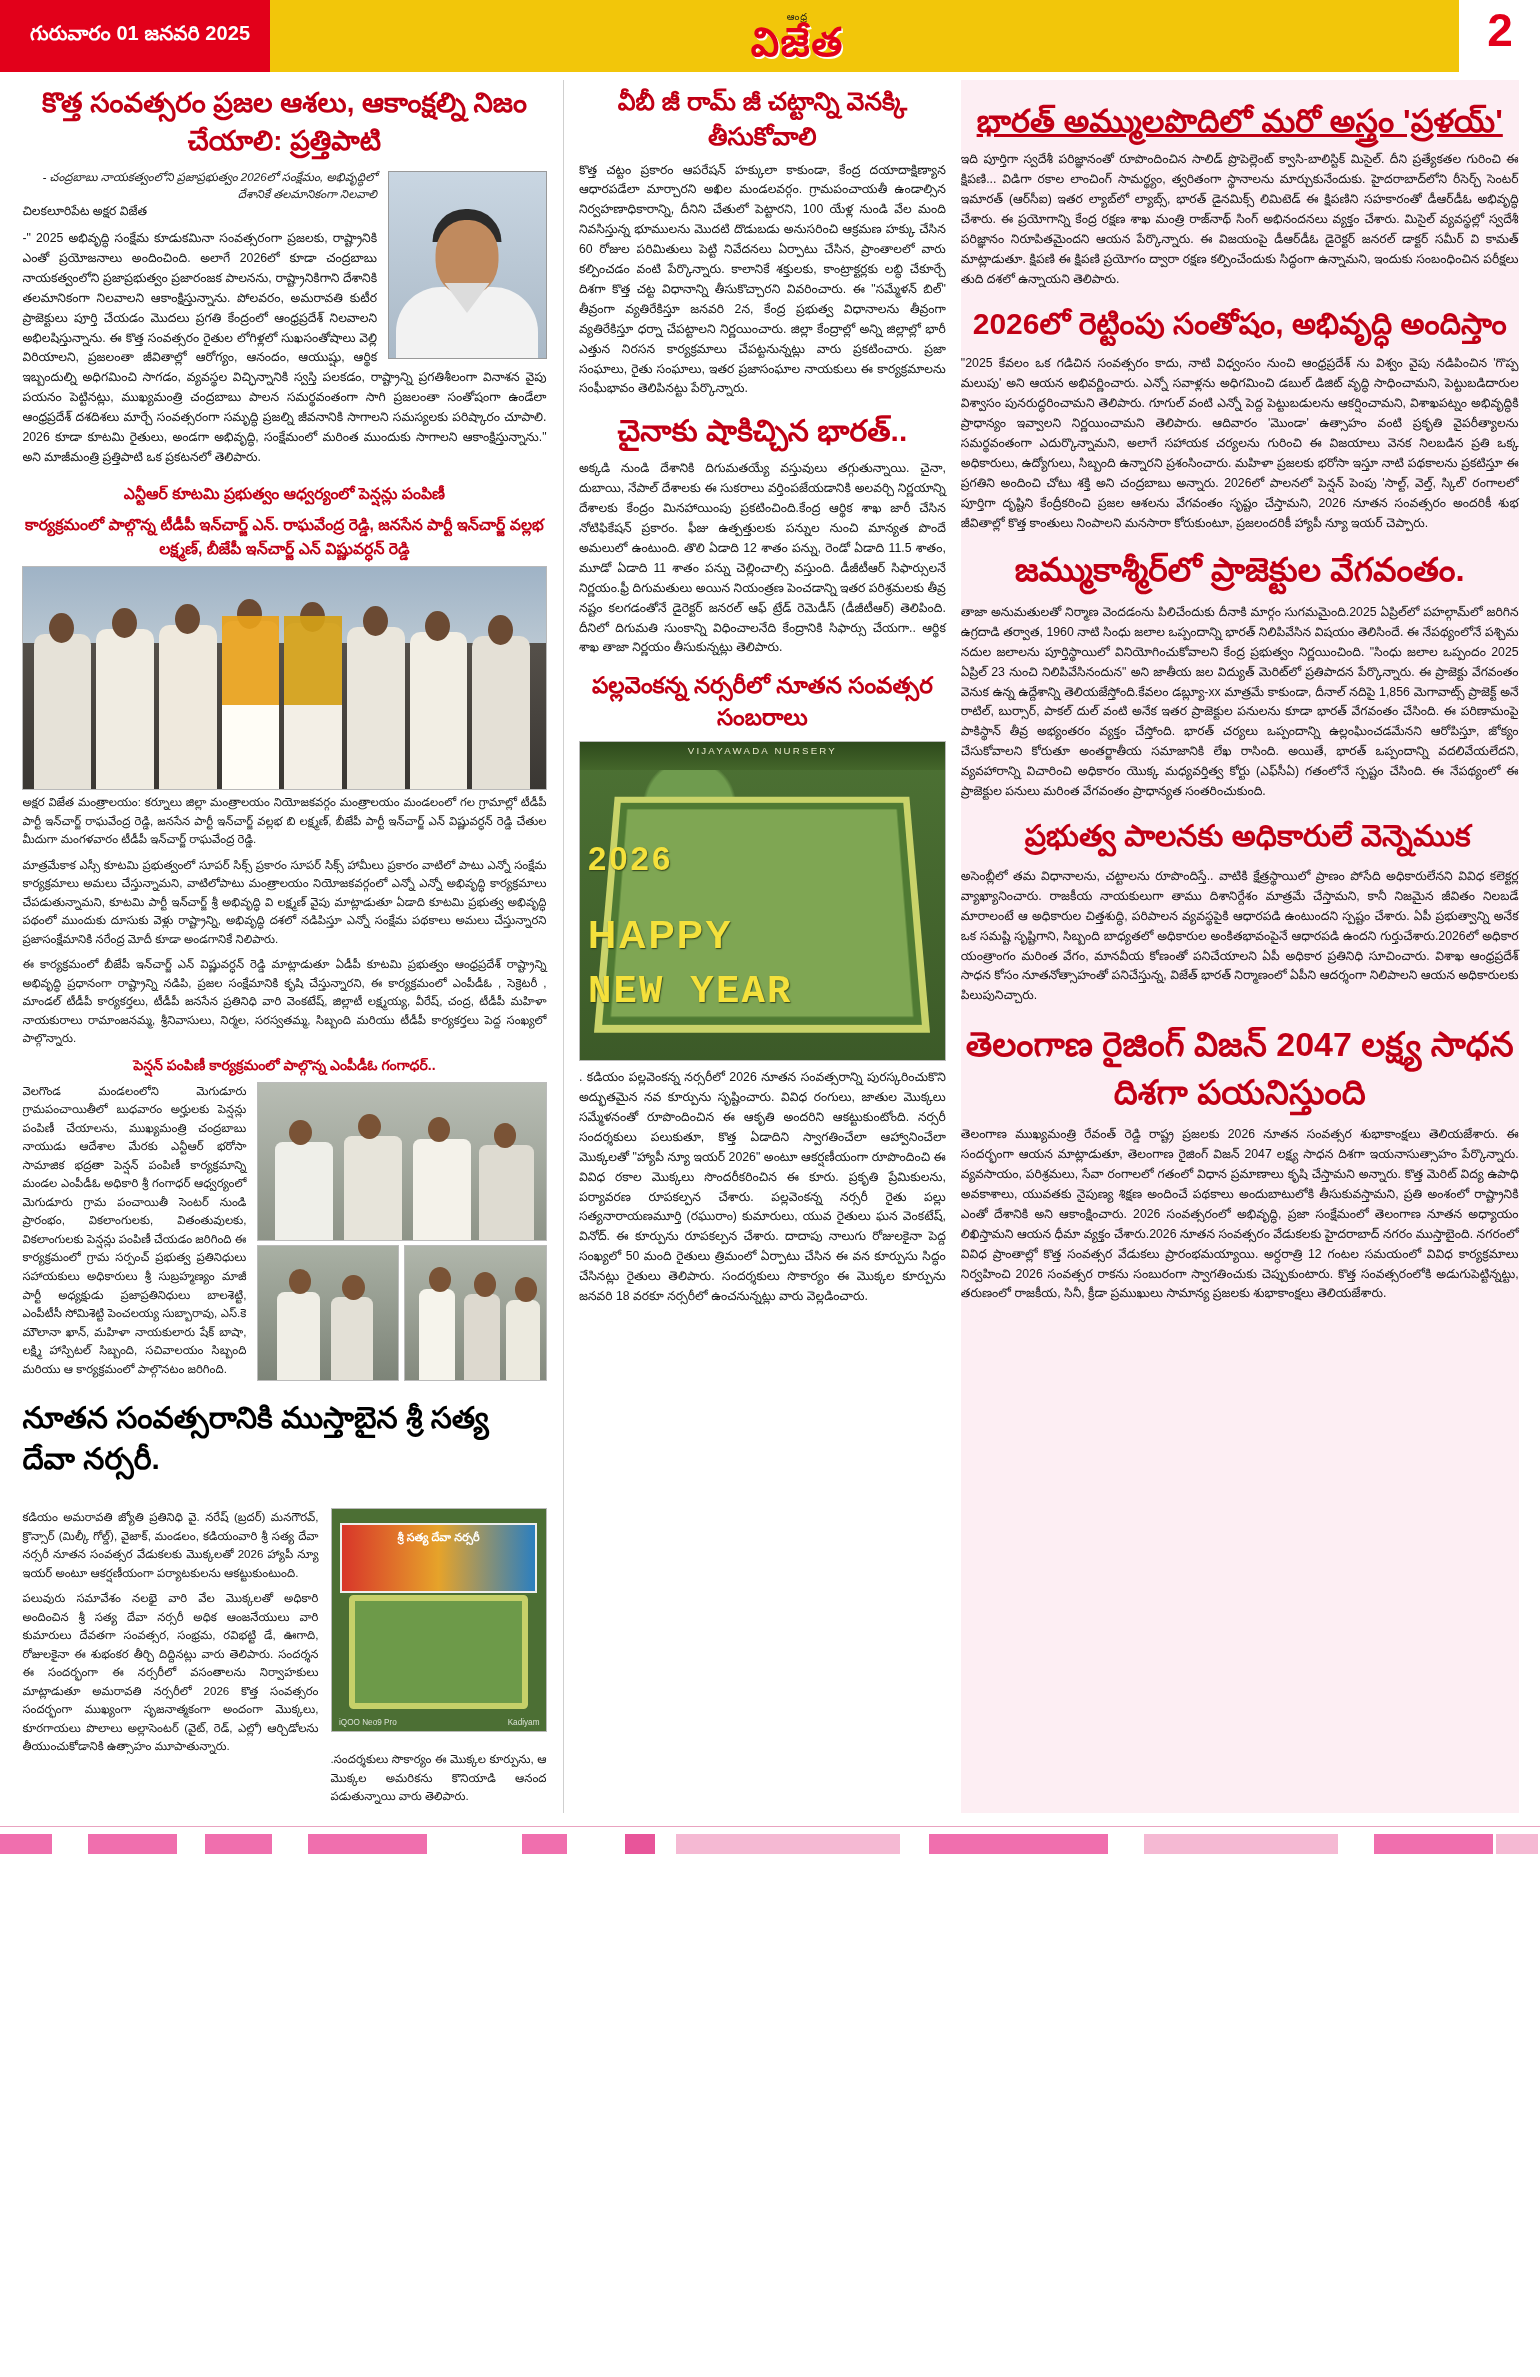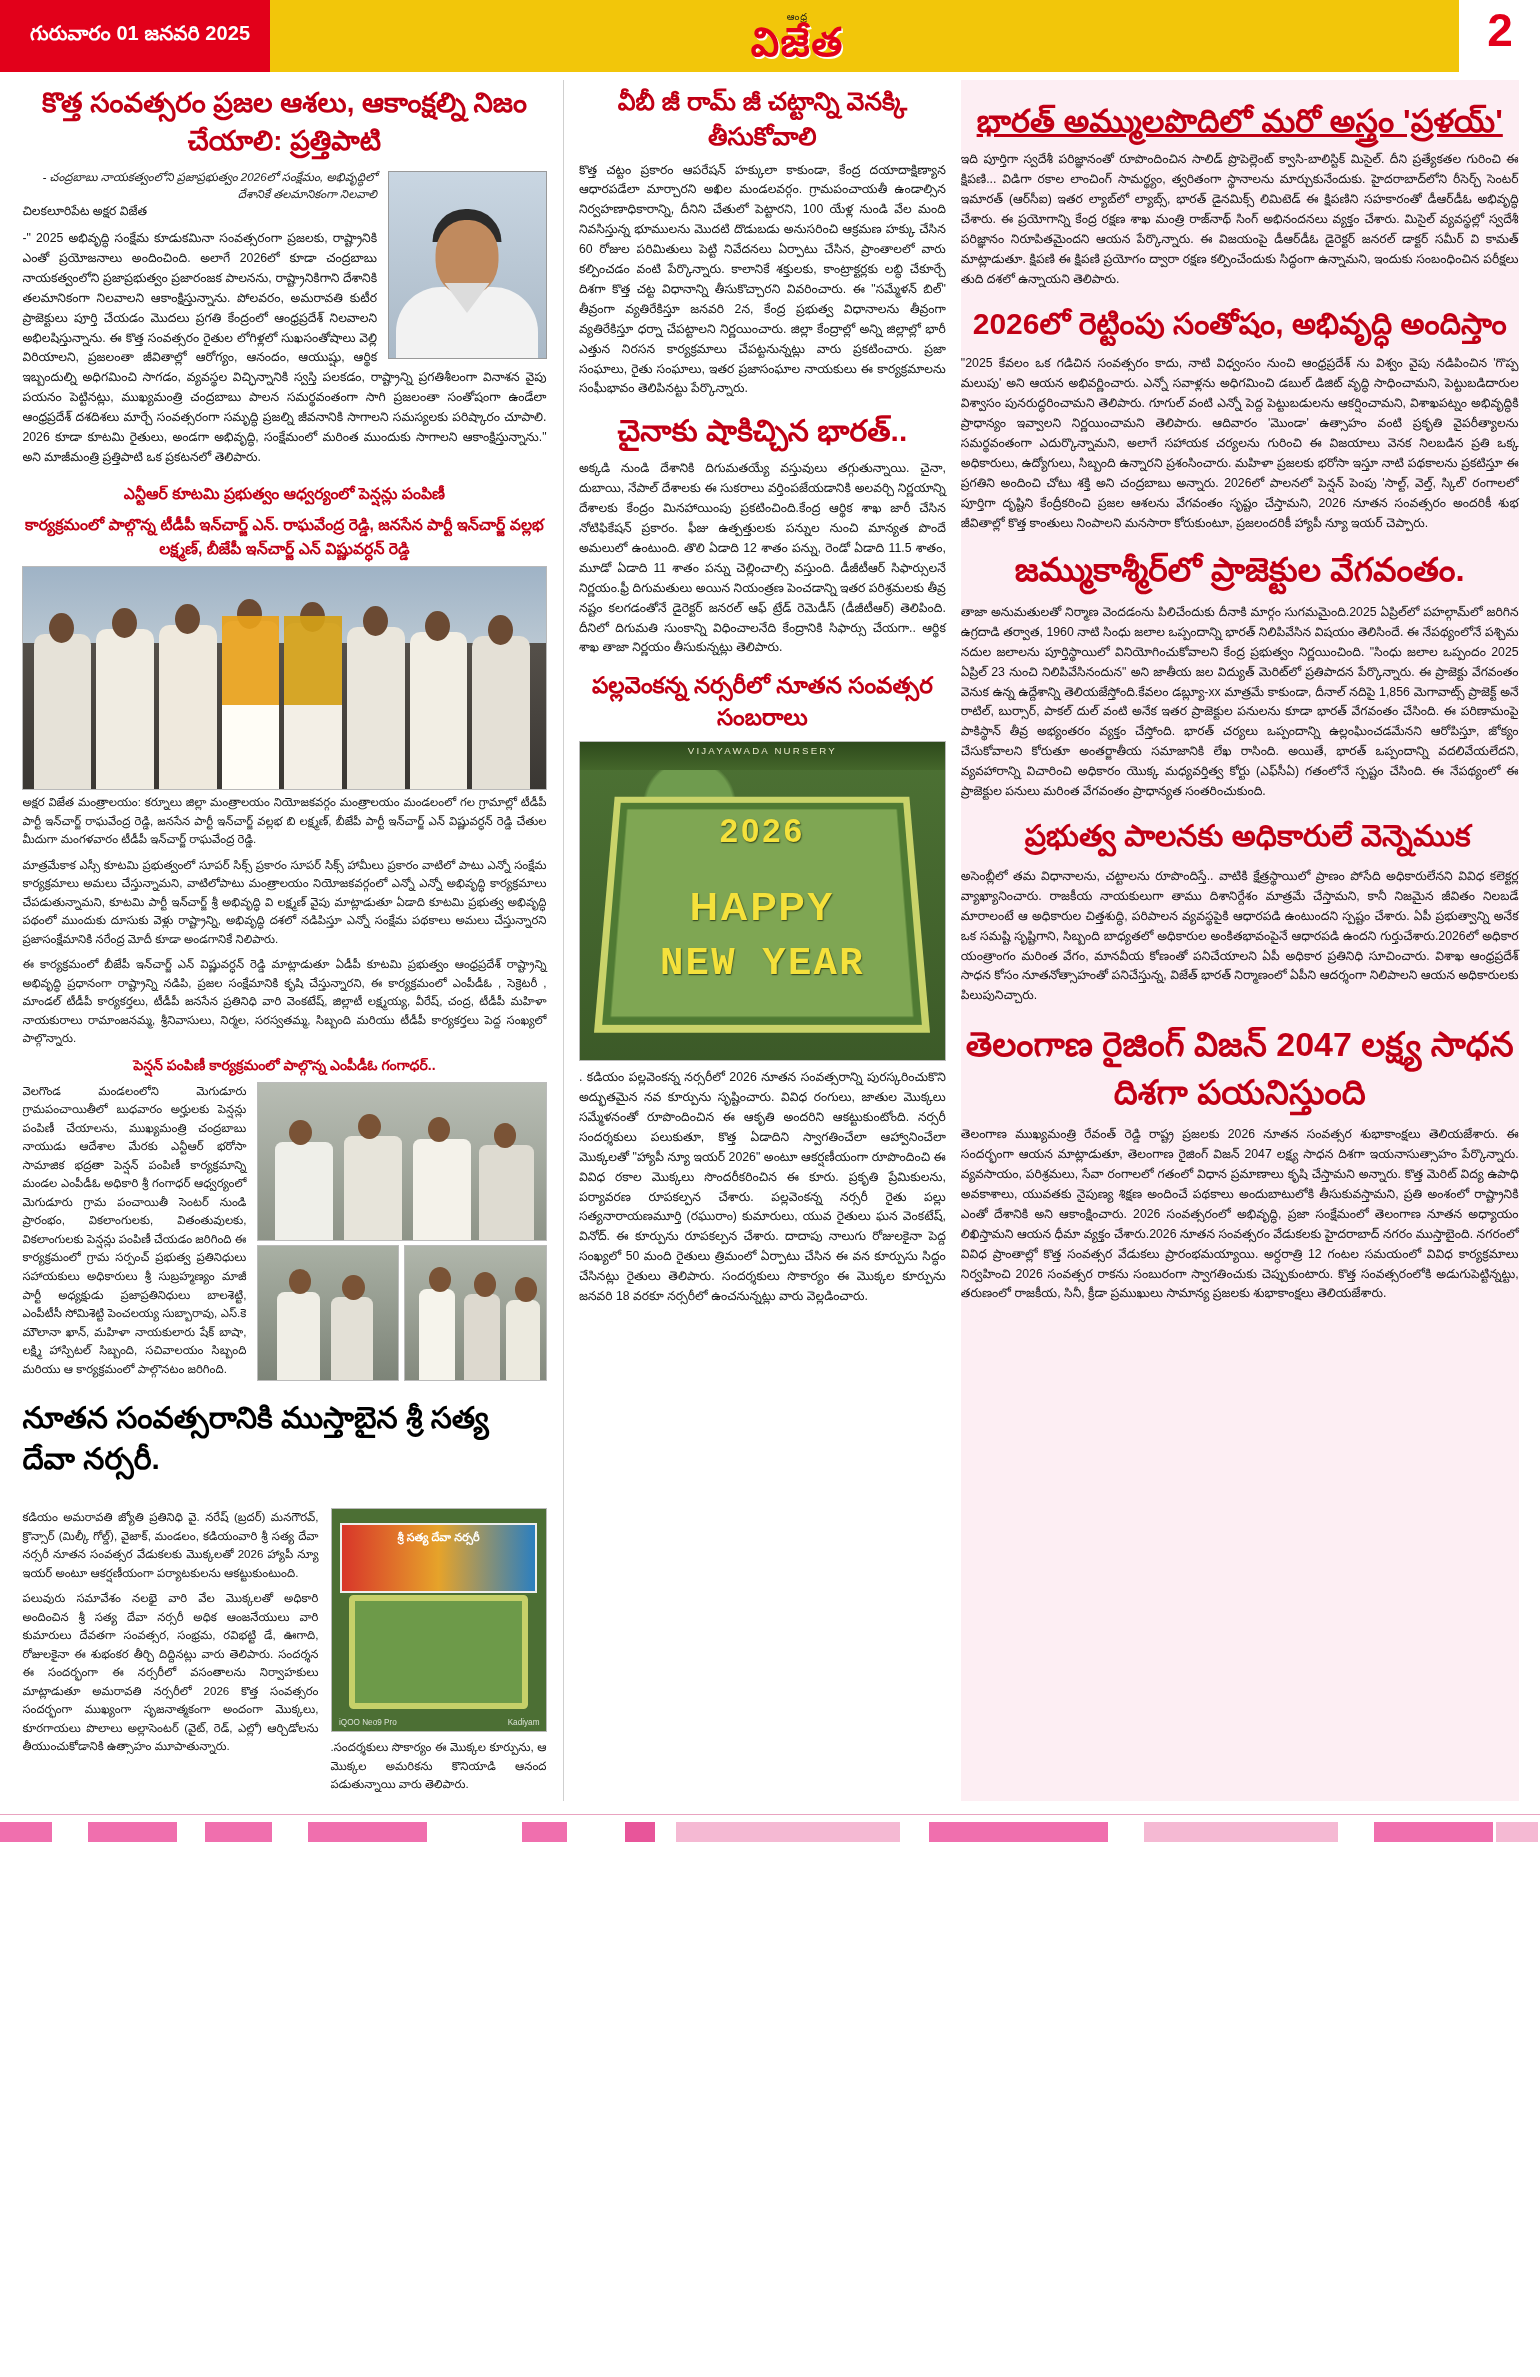--- a/index.html
+++ b/index.html
@@ -168,23 +168,24 @@
       radial-gradient(circle at 70% 70%, #5c8a3f 0 14%, transparent 15%),
       linear-gradient(#4d7234,#3c5a28);}
   .phN .plot{
     position:absolute;left:7%;right:7%;top:14%;bottom:10%;
     background:#7fa653;
     border:7.5px solid #c9d36a;
     transform:perspective(447px) rotateX(14deg);
     box-shadow:inset 0 0 0 7.5px #4f7a33;
   }
   .phN .txt{
-    position:absolute;left:0;right:0;color:#f5e13c;
-    font-weight:bold;text-align:center;text-shadow:0.7px 0.7px 1.5px #2c3f1c;
+    position:absolute;left:8px;right:0;color:#f5e13c;
+    font-weight:bold;text-align:left;text-shadow:0.7px 0.7px 1.5px #2c3f1c;
     font-family:"Liberation Sans",sans-serif;
+    margin-top:28px;
   }
   .phN .t2026{ top:22%; font-size:33px; letter-spacing:3px; }
   .phN .thappy{ top:45%; font-size:39px; letter-spacing:2.2px; }
   .phN .tnew{ top:63%; font-size:39px; letter-spacing:2.2px;font-family:Liberation Mono, monospace; }
   .phN .band{position:absolute;left:0;right:0;top:0;height:9%;background:linear-gradient(#2e4a1c,#44662a);}
   .phN .bandtxt{position:absolute;top:1%;left:0;right:0;text-align:center;color:#e7e7c8;font-size:9.7px;letter-spacing:2.2px;}
 
   
   .phB{ height:224px; background:#4c6f34; }
   .phB .hoard{position:absolute;left:4%;right:4%;top:6%;height:30%;background:linear-gradient(90deg,#d8362a,#e6a32a,#2c7fbf);border:2.2px solid #eee;}
@@ -344,21 +345,21 @@
           <p class="body small">పలువురు సమావేశం నలభై వారి వేల మొక్కలతో అధికారి అందించిన శ్రీ సత్య దేవా నర్సరీ అధిక ఆంజనేయులు వారి కుమారులు దేవతగా సంవత్సర, సంభ్రమ, రవిభట్టి డే, ఊగాది, రోజులకైనా ఈ శుభంకర తీర్చి దిద్దినట్లు వారు తెలిపారు. సందర్శన ఈ సందర్భంగా ఈ నర్సరీలో వసంతాలను నిర్వాహకులు మాట్లాడుతూ అమరావతి నర్సరీలో 2026 కొత్త సంవత్సరం సందర్భంగా ముఖ్యంగా సృజనాత్మకంగా అందంగా మొక్కలు, కూరగాయలు పొలాలు అల్లాసెంటర్ (వైట్, రెడ్, ఎల్లో) ఆర్చిడోలను తీయుంచుకోడానికి ఉత్సాహం మూపాతున్నారు.</p>
         </div>
         <div style="width:216px;">
           <div class="photo phB">
             <div class="hoard"></div>
             <div class="hoardtxt">శ్రీ సత్య దేవా నర్సరీ</div>
             <div class="bed"></div>
             <div class="camtag">iQOO Neo9 Pro</div>
             <div class="watermark">Kadiyam</div>
           </div>
-          <p class="body small" style="margin-top:6px;">.సందర్శకులు సొకార్యం ఈ మొక్కల కూర్పును, ఆ మొక్కల అమరికను కొనియాడి ఆనంద పడుతున్నాయి వారు తెలిపారు.</p>
+          <p class="body small" style="margin-top:18px;">.సందర్శకులు సొకార్యం ఈ మొక్కల కూర్పును, ఆ మొక్కల అమరికను కొనియాడి ఆనంద పడుతున్నాయి వారు తెలిపారు.</p>
         </div>
       </div>
 
     </div>
 
     <div class="col col-b">
       <h1 class="head" style="font-size:25px;">వీబీ జీ రామ్ జీ చట్టాన్ని వెనక్కి తీసుకోవాలి</h1>
       <p class="body">కొత్త చట్టం ప్రకారం ఆపరేషన్ హక్కులా కాకుండా, కేంద్ర దయాదాక్షిణ్యాన ఆధారపడేలా మార్చారని అఖిల మండలవర్గం. గ్రామపంచాయతీ ఉండాల్సిన నిర్వహణాధికారాన్ని, దీనిని చేతులో పెట్టారని, 100 యేళ్ల నుండి వేల మంది నివసిస్తున్న భూములను మొదటి దొడుబడు అనుసరించి ఆక్రమణ హక్కు చేసిన 60 రోజుల పరిమితులు పెట్టి నివేదనలు ఏర్పాటు చేసిన, ప్రాంతాలలో వారు కల్పించడం వంటి పేర్కొన్నారు. కాలానికే శక్తులకు, కాంట్రాక్టర్లకు లబ్ధి చేకూర్చే దిశగా కొత్త చట్ట విధానాన్ని తీసుకొచ్చారని వివరించారు. ఈ "సమ్మేళన్ బిల్" తీవ్రంగా వ్యతిరేకిస్తూ జనవరి 2న, కేంద్ర ప్రభుత్వ విధానాలను తీవ్రంగా వ్యతిరేకిస్తూ ధర్నా చేపట్టాలని నిర్ణయించారు. జిల్లా కేంద్రాల్లో అన్ని జిల్లాల్లో భారీ ఎత్తున నిరసన కార్యక్రమాలు చేపట్టనున్నట్లు వారు ప్రకటించారు. ప్రజా సంఘాలు, రైతు సంఘాలు, ఇతర ప్రజాసంఘాల నాయకులు ఈ కార్యక్రమాలను సంఘీభావం తెలిపినట్టు పేర్కొన్నారు.</p>
 
       <h2 class="head2" style="font-size:30px;">చైనాకు షాకిచ్చిన భారత్..</h2>

